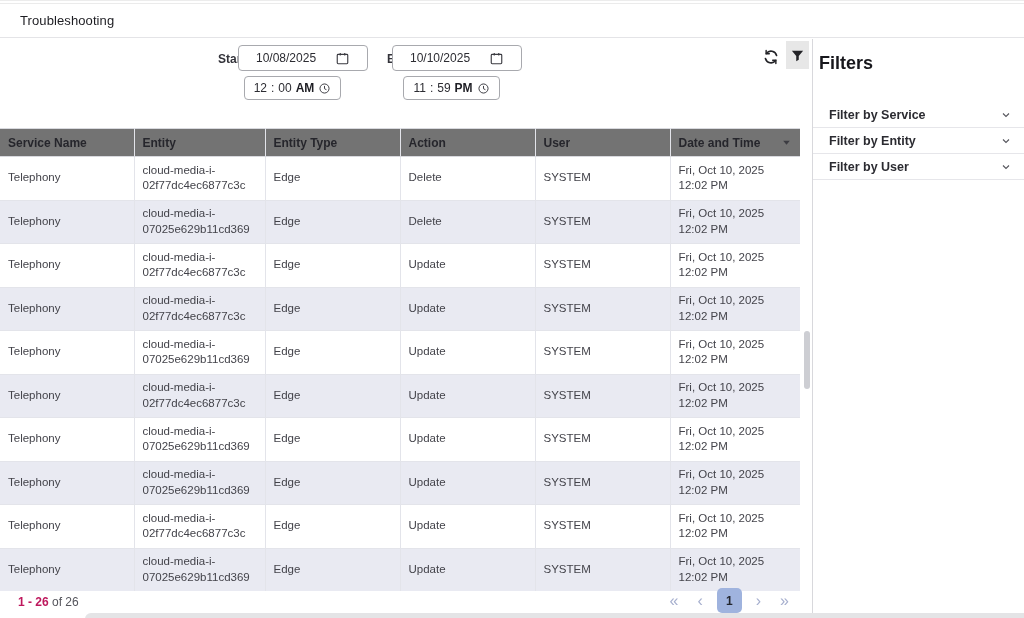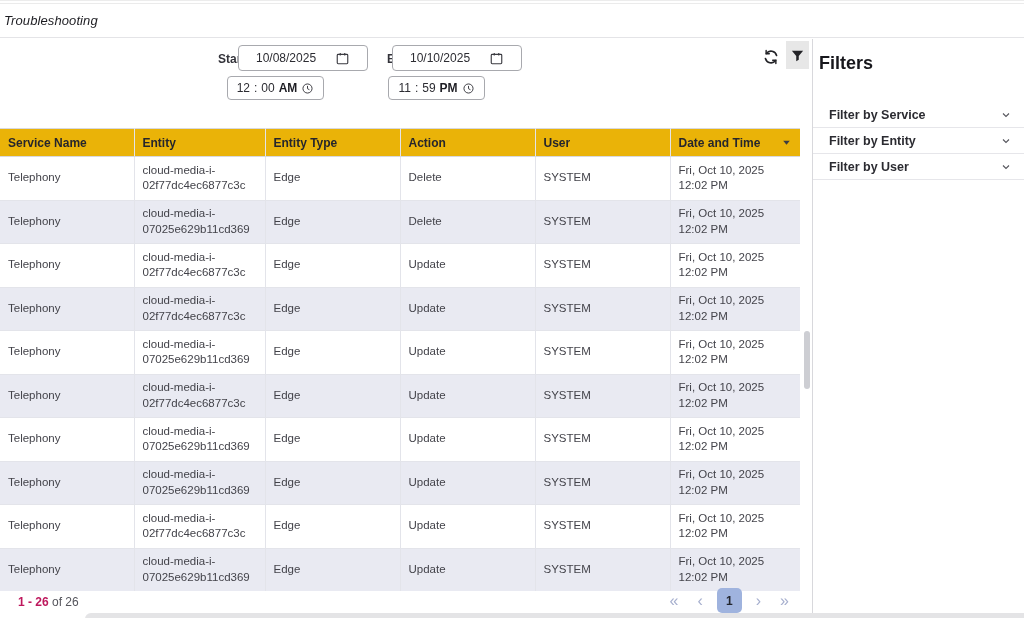--- a/index.html
+++ b/index.html
@@ -8,21 +8,21 @@
   #page {
     position:relative; width:1024px; height:618px;
     background:var(--page-bg,#fff); overflow:hidden;
     border-top:1px solid #ececec;
   }
 
   
   .tabbar {
     position:absolute; left:0; top:2px; width:1024px; height:35px;
     background:#fff; border-top:1px solid #ebebeb; border-bottom:1px solid #e4e4e7;
-    display:flex; align-items:center; padding-left:4px;font-style:italic;
+    display:flex; align-items:center; padding-left:20px;
   }
   .tab-label { font-size:13px; color:#1d1d22; letter-spacing:.1px; cursor:pointer; }
 
   
   .main { position:absolute; left:0; top:38px; width:812px; height:574px; background:#fff; }
 
   
   .fieldlabel { position:absolute; font-size:12px; font-weight:bold; color:#33333a; }
   .date-input {
     position:absolute; height:26px; width:130px; border:1px solid var(--input-border,#a8a9ae);
@@ -51,21 +51,21 @@
     position:absolute; left:0; top:89px; width:800px;
     border-collapse:collapse; table-layout:fixed;
     font-size:11.5px; color:var(--text-secondary,#43434a);
   }
   .audit-table thead th {
     height:28px; text-align:left; font-size:12px; font-weight:bold;
     color:var(--text-primary,#26262c);
     border-top:1px solid var(--header-border,#d8d9de);
     border-bottom:1px solid var(--header-border,#d8d9de);
     border-right:1px solid var(--table-border,#e3e4ea);
-    padding:0 8px; background:#eab308; cursor:pointer;
+    padding:0 8px; background:#737373; cursor:pointer;
   }
   .audit-table thead th:last-child { border-right:none; }
   .audit-table tbody td {
     height:43.5px; padding:4px 8px; vertical-align:middle;
     border-bottom:1px solid var(--table-border,#e3e4ea);
     border-right:1px solid var(--table-border,#e3e4ea);
     line-height:1.35; word-wrap:break-word;
   }
   .audit-table tbody td:last-child { border-right:none; }
   .audit-table tbody tr:nth-child(even) { background:var(--row-stripe,#e9eaf2); }
@@ -137,21 +137,21 @@
         <svg class="ic" width="15" height="15" viewBox="0 0 20 20">
             <g fill="none" stroke="#3a3a40" stroke-width="1.5">
               <rect x="3" y="4.5" width="14" height="12.5" rx="1.2"></rect>
               <line x1="7" y1="2.5" x2="7" y2="6"></line>
               <line x1="13" y1="2.5" x2="13" y2="6"></line>
             </g>
           </svg>
       </span>
     </div>
 
-    <div class="time-input" style="left:227px; top:37px;">
+    <div class="time-input" style="left:244px; top:37px;">
       <span>12</span>
       <span>:</span>
       <span>00</span>
       <b>AM</b>
       <span>
         <svg class="ic" width="13" height="13" viewBox="0 0 20 20">
             <g fill="none" stroke="#3a3a40" stroke-width="1.5">
               <circle cx="10" cy="10" r="7"></circle>
               <path d="M10 6v4.3l3 1.6"></path>
             </g>
@@ -167,21 +167,21 @@
         <svg class="ic" width="15" height="15" viewBox="0 0 20 20">
             <g fill="none" stroke="#3a3a40" stroke-width="1.5">
               <rect x="3" y="4.5" width="14" height="12.5" rx="1.2"></rect>
               <line x1="7" y1="2.5" x2="7" y2="6"></line>
               <line x1="13" y1="2.5" x2="13" y2="6"></line>
             </g>
           </svg>
       </span>
     </div>
 
-    <div class="time-input" style="left:388px; top:37px;">
+    <div class="time-input" style="left:403px; top:37px;">
       <span>11</span>
       <span>:</span>
       <span>59</span>
       <b>PM</b>
       <span>
         <svg class="ic" width="13" height="13" viewBox="0 0 20 20">
             <g fill="none" stroke="#3a3a40" stroke-width="1.5">
               <circle cx="10" cy="10" r="7"></circle>
               <path d="M10 6v4.3l3 1.6"></path>
             </g>

